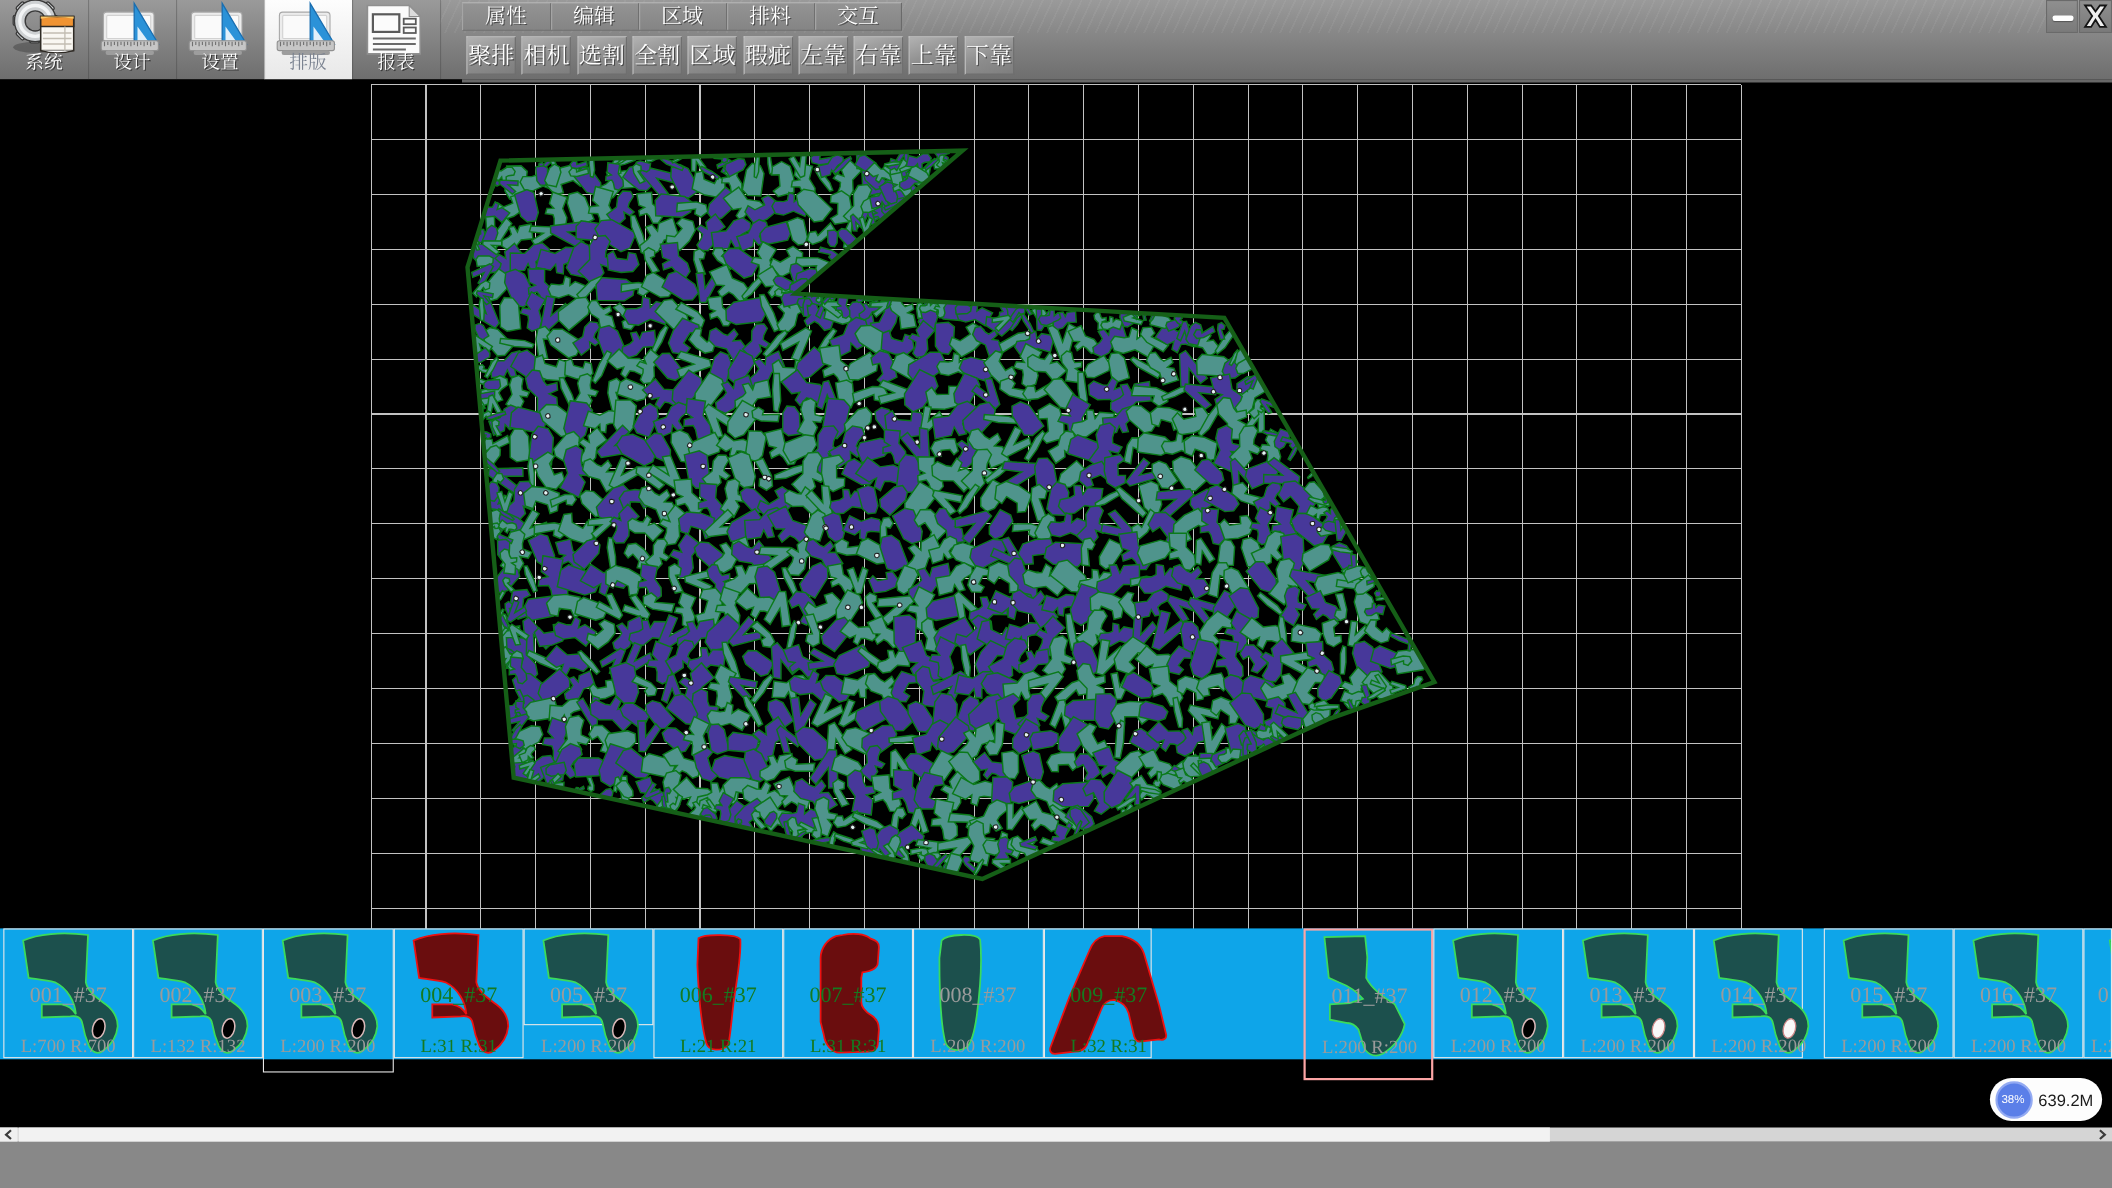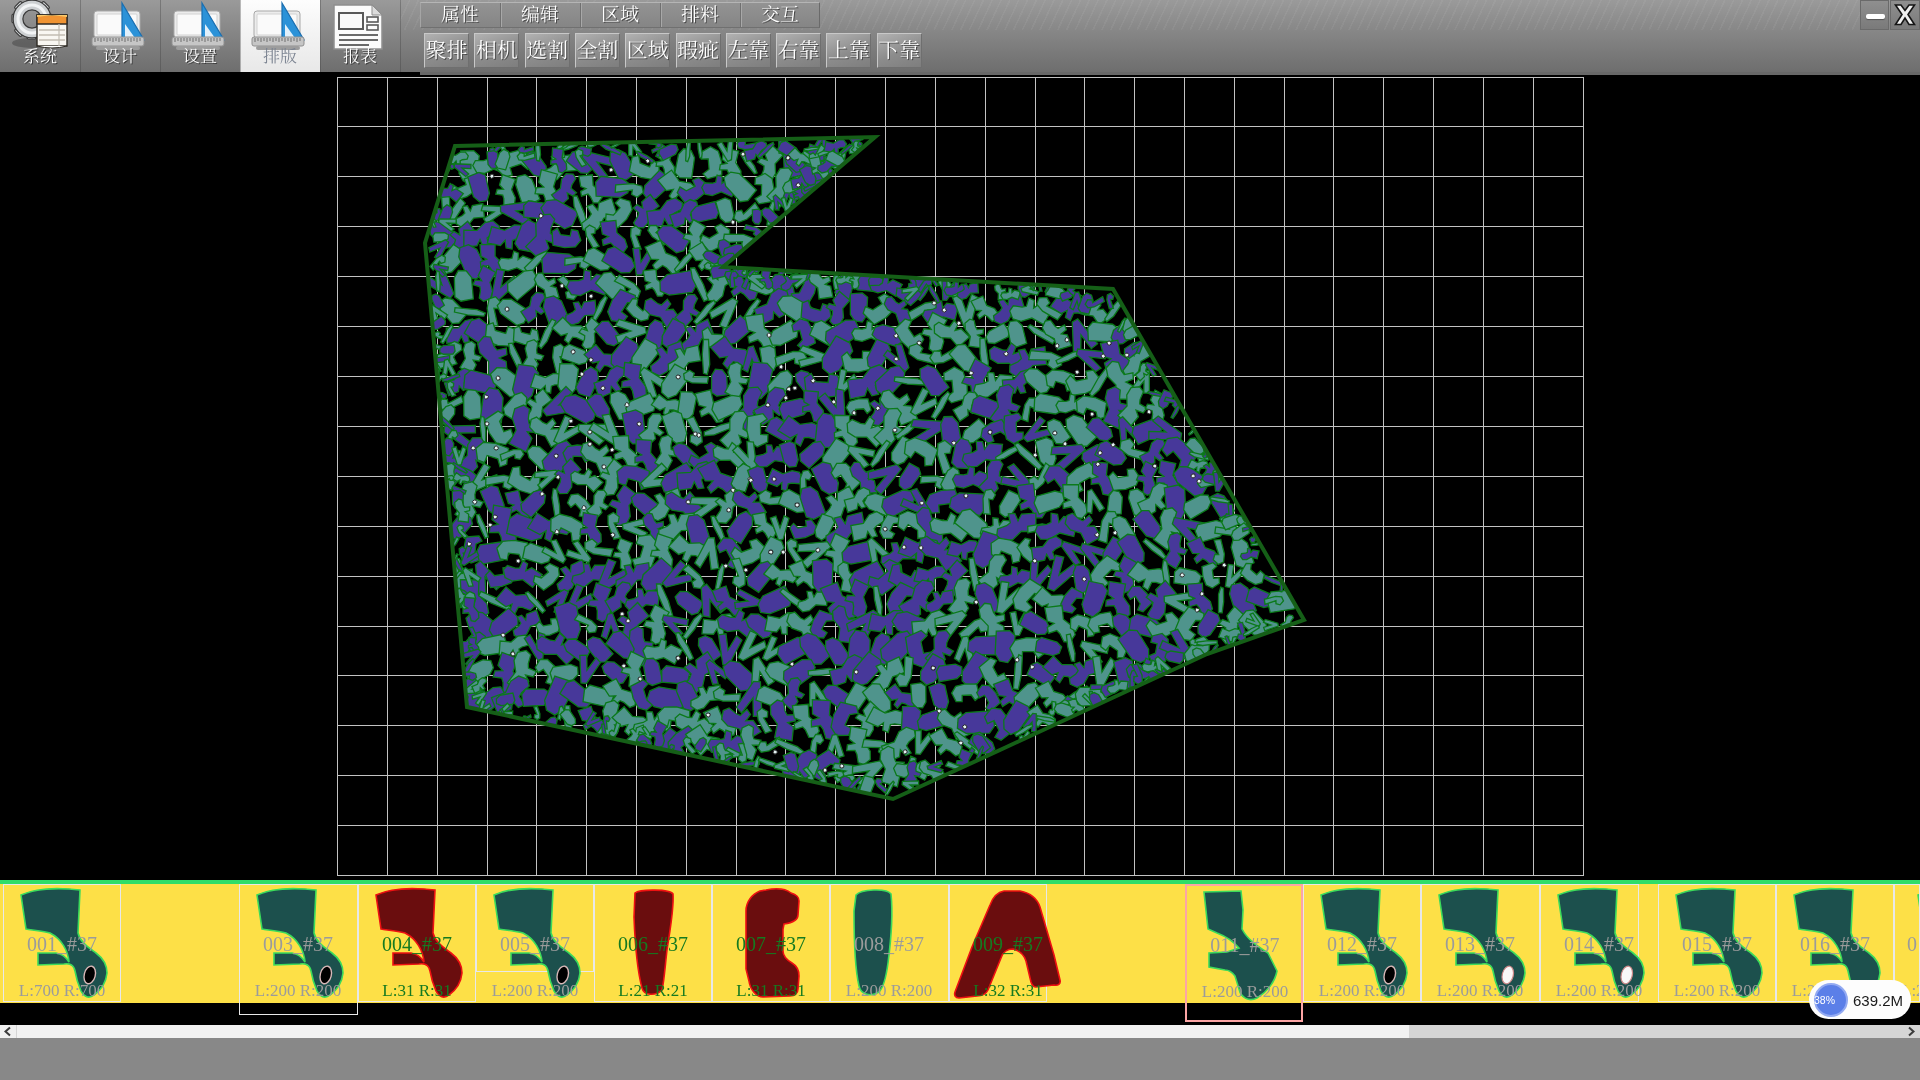--- a/index.html
+++ b/index.html
@@ -1432,27 +1432,35 @@
       <use href="#G27" transform="translate(425.9 25.6) scale(0.1050)" fill="#4a4a4a"></use>
       <use href="#G29" transform="translate(403.9 24.6) scale(0.1050)" fill="#fff"></use>
       <use href="#G27" transform="translate(424.9 24.6) scale(0.1050)" fill="#fff"></use>
       <use href="#G30" transform="translate(455.2 25.6) scale(0.1050)" fill="#4a4a4a"></use>
       <use href="#G27" transform="translate(476.2 25.6) scale(0.1050)" fill="#4a4a4a"></use>
       <use href="#G30" transform="translate(454.2 24.6) scale(0.1050)" fill="#fff"></use>
       <use href="#G27" transform="translate(475.2 24.6) scale(0.1050)" fill="#fff"></use>
     </svg>
 
 <div class="abs" style="left:0;top:880px;width:1920px;height:4px;background:#2fdd68"></div>
-<div class="abs" id="thumbs" style="left:0;top:884px;width:1920px;height:119px;background:#fde047">
+<div class="abs" id="thumbs" style="left:0;top:844px;width:1920px;height:119px;background:#0ea5e9">
       <div class="abs" style="left:3.0px;top:0;width:118.2px;height:118px;border:1px solid #e8e8e8">
 <svg width="117" height="116" style="position:absolute;left:0;top:0">
 <path d="M17 10 C30 4 52 2 76 5 L74 48 C76 57 84 62 92 68 C100 74 103 81 103 88 C102 98 97 105 90 110 C85 114 80 112 77 106 C74 99 72 92 71 86 C70 80 66 78 60 79 L34 80 L34 68 L52 68 C58 69 62 72 65 77 C64 66 58 54 46 48 C38 46 28 45 22 44 Z" fill="#1c504d" stroke="#3bdb5b" stroke-width="1.6"></path>
           <ellipse cx="86" cy="90" rx="5.5" ry="9" transform="rotate(14 86 89)" fill="#000" stroke="#d8b8b8" stroke-width="1.4"></ellipse>
 <text x="58" y="66" text-anchor="middle" font-family="Liberation Serif" font-size="20" fill="#9b9b9b">001_#37</text>
 <text x="58" y="111" text-anchor="middle" font-family="Liberation Serif" font-size="17" fill="#9b9b9b">L:700 R:700</text>
+</svg>
+      </div>
+      <div class="abs" style="left:121.2px;top:0;width:118.2px;height:118px;border:1px solid #e8e8e8">
+<svg width="117" height="116" style="position:absolute;left:0;top:0">
+<path d="M17 10 C30 4 52 2 76 5 L74 48 C76 57 84 62 92 68 C100 74 103 81 103 88 C102 98 97 105 90 110 C85 114 80 112 77 106 C74 99 72 92 71 86 C70 80 66 78 60 79 L34 80 L34 68 L52 68 C58 69 62 72 65 77 C64 66 58 54 46 48 C38 46 28 45 22 44 Z" fill="#1c504d" stroke="#3bdb5b" stroke-width="1.6"></path>
+          <ellipse cx="86" cy="90" rx="5.5" ry="9" transform="rotate(14 86 89)" fill="#000" stroke="#d8b8b8" stroke-width="1.4"></ellipse>
+<text x="58" y="66" text-anchor="middle" font-family="Liberation Serif" font-size="20" fill="#9b9b9b">002_#37</text>
+<text x="58" y="111" text-anchor="middle" font-family="Liberation Serif" font-size="17" fill="#9b9b9b">L:132 R:132</text>
 </svg>
       </div>
       <div class="abs" style="left:239.4px;top:0;width:118.2px;height:131px;border:1px solid #e8e8e8">
 <svg width="117" height="116" style="position:absolute;left:0;top:0">
 <path d="M17 10 C30 4 52 2 76 5 L74 48 C76 57 84 62 92 68 C100 74 103 81 103 88 C102 98 97 105 90 110 C85 114 80 112 77 106 C74 99 72 92 71 86 C70 80 66 78 60 79 L34 80 L34 68 L52 68 C58 69 62 72 65 77 C64 66 58 54 46 48 C38 46 28 45 22 44 Z" fill="#1c504d" stroke="#3bdb5b" stroke-width="1.6"></path>
           <ellipse cx="86" cy="90" rx="5.5" ry="9" transform="rotate(14 86 89)" fill="#000" stroke="#d8b8b8" stroke-width="1.4"></ellipse>
 <text x="58" y="66" text-anchor="middle" font-family="Liberation Serif" font-size="20" fill="#9b9b9b">003_#37</text>
 <text x="58" y="111" text-anchor="middle" font-family="Liberation Serif" font-size="17" fill="#9b9b9b">L:200 R:200</text>
 </svg>
       </div>
@@ -1559,14 +1567,14 @@
         <path d="M8 2.5 L3.5 6.5 L8 10.5" fill="none" stroke="#3c3c3c" stroke-width="2"></path>
       </svg>
 <svg class="abs" width="12" height="13" style="left:1905px;top:0">
         <path d="M4 2.5 L8.5 6.5 L4 10.5" fill="none" stroke="#3c3c3c" stroke-width="2"></path>
       </svg>
 </div>
 <div class="abs" style="left:0;top:1038px;width:1920px;height:42px;background:#888"></div>
 
 <div class="abs" style="left:1809px;top:980px;width:102px;height:39px;background:#fdfdfd;border-radius:20px"></div>
 <div class="abs" style="left:1814px;top:983px;width:34px;height:34px;border-radius:50%;background:#5b7fe8;border:2.5px solid #93aaf2;box-sizing:border-box"></div>
-<div class="abs" style="left:1814px;top:994px;width:32px;font-size:10.5px;color:#fff">38%</div>
+<div class="abs" style="left:1814px;top:994px;width:32px;text-align:center;font-size:10.5px;color:#fff">38%</div>
 <div class="abs" style="left:1853px;top:992px;font-size:15px;color:#1a1a1a">639.2M</div>
 </div>
 </body></html>

